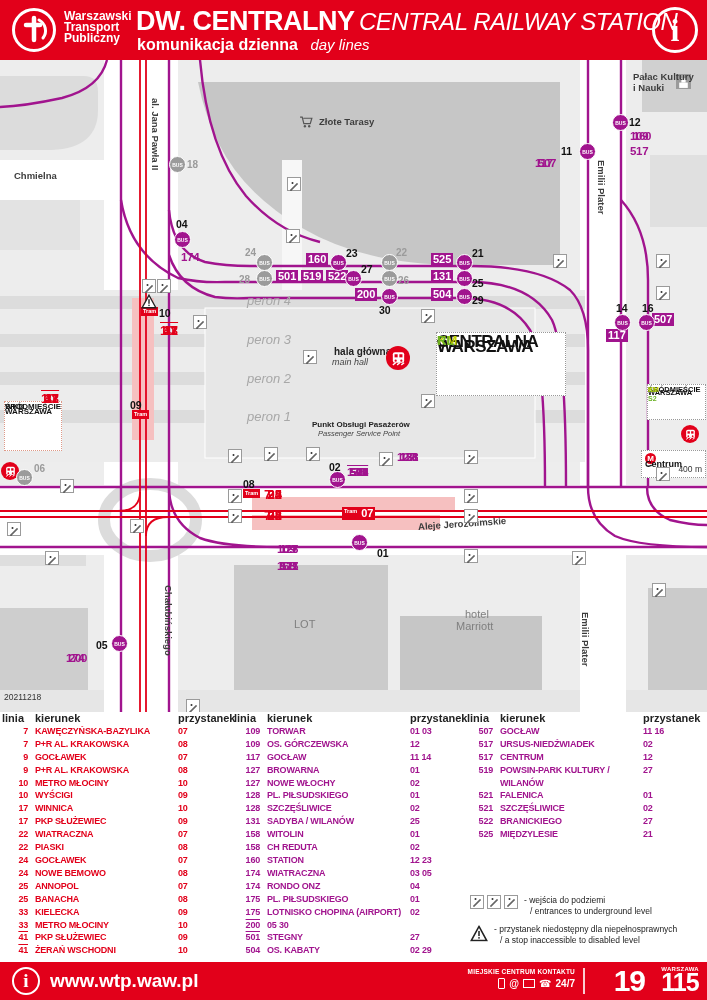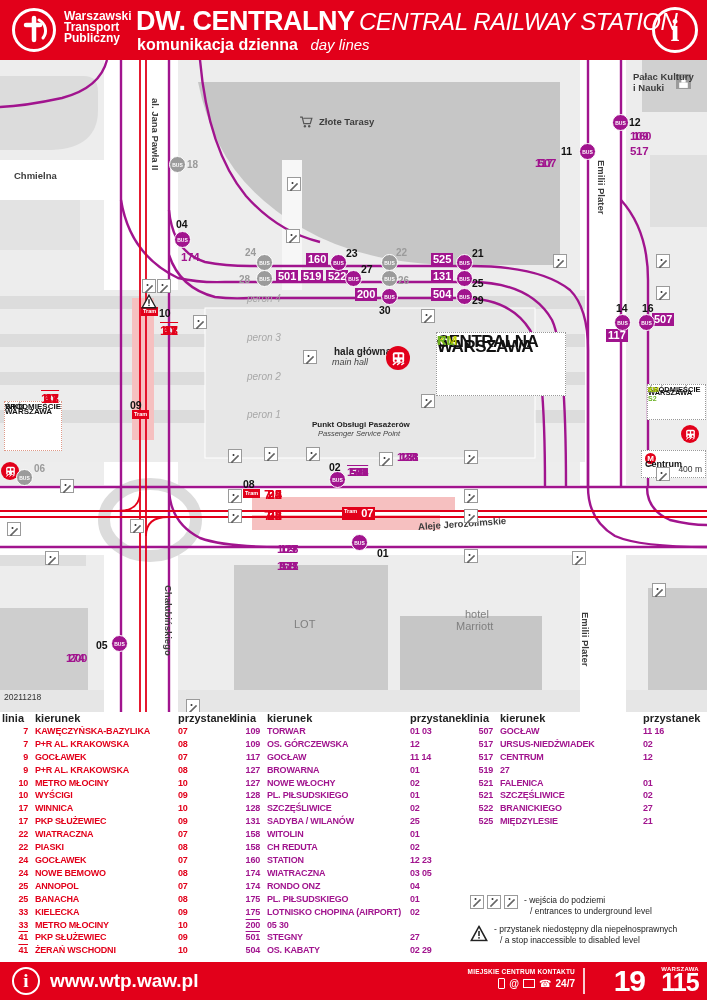--- a/index.html
+++ b/index.html
@@ -16,21 +16,21 @@
   .sub .pl{font-size:16px;font-weight:bold;}
   .sub .en{font-size:15px;font-style:italic;margin-left:8px;}
   .info-badge{position:absolute;right:9px;top:7px;width:46px;height:46px;border:3px solid #fff;border-radius:50%;
       box-sizing:border-box;text-align:center;font-family:"Liberation Serif",serif;font-weight:bold;
       font-size:32px;line-height:40px;color:#fff;}
   
   .map{position:absolute;left:0;top:60px;width:707px;height:652px;background:#ededed;overflow:hidden;}
   .map *{position:absolute;}
   .street{font-weight:bold;font-size:9.5px;color:#3d3d3d;white-space:nowrap;}
   .vert{writing-mode:vertical-rl;}
-  .peron{font-style:italic;font-size:10px;color:#a8a8a8;white-space:nowrap;}
+  .peron{font-style:italic;font-size:13px;color:#a8a8a8;white-space:nowrap;}
   .bld{font-size:11px;color:#7f7f7f;white-space:nowrap;}
   .lst{font-weight:bold;white-space:nowrap;}
   .lst.m{color:#a1148e;font-size:11.5px;letter-spacing:-0.3px;}
   .lst.r{color:#e2001a;font-size:13px;}
   .ovl{text-decoration:overline;}
   .num{font-weight:bold;font-size:10.5px;color:#111;white-space:nowrap;}
   .gnum{font-weight:bold;font-size:10px;color:#9b9b9b;white-space:nowrap;}
   .lbox{background:#a1148e;color:#fff;font-weight:bold;font-size:11px;line-height:13px;padding:0 2px;white-space:nowrap;}
   .bus{width:15px;height:15px;border-radius:50%;background:#a1148e;border:1px solid #fff;color:#fff;
        font-size:5px;font-weight:bold;display:flex;align-items:center;justify-content:center;}
@@ -713,20 +713,21 @@
           <div>URSUS-NIEDŹWIADEK</div>
           <div>02</div>
         </div>
         <div class="trow">
           <div class="c1">517</div>
           <div>CENTRUM</div>
           <div>12</div>
         </div>
         <div class="trow">
           <div class="c1">519</div>
+          <div>POWSIN-PARK KULTURY / WILANÓW</div>
           <div>27</div>
         </div>
         <div class="trow">
           <div class="c1">521</div>
           <div>FALENICA</div>
           <div>01</div>
         </div>
         <div class="trow">
           <div class="c1">521</div>
           <div>SZCZĘŚLIWICE</div>

